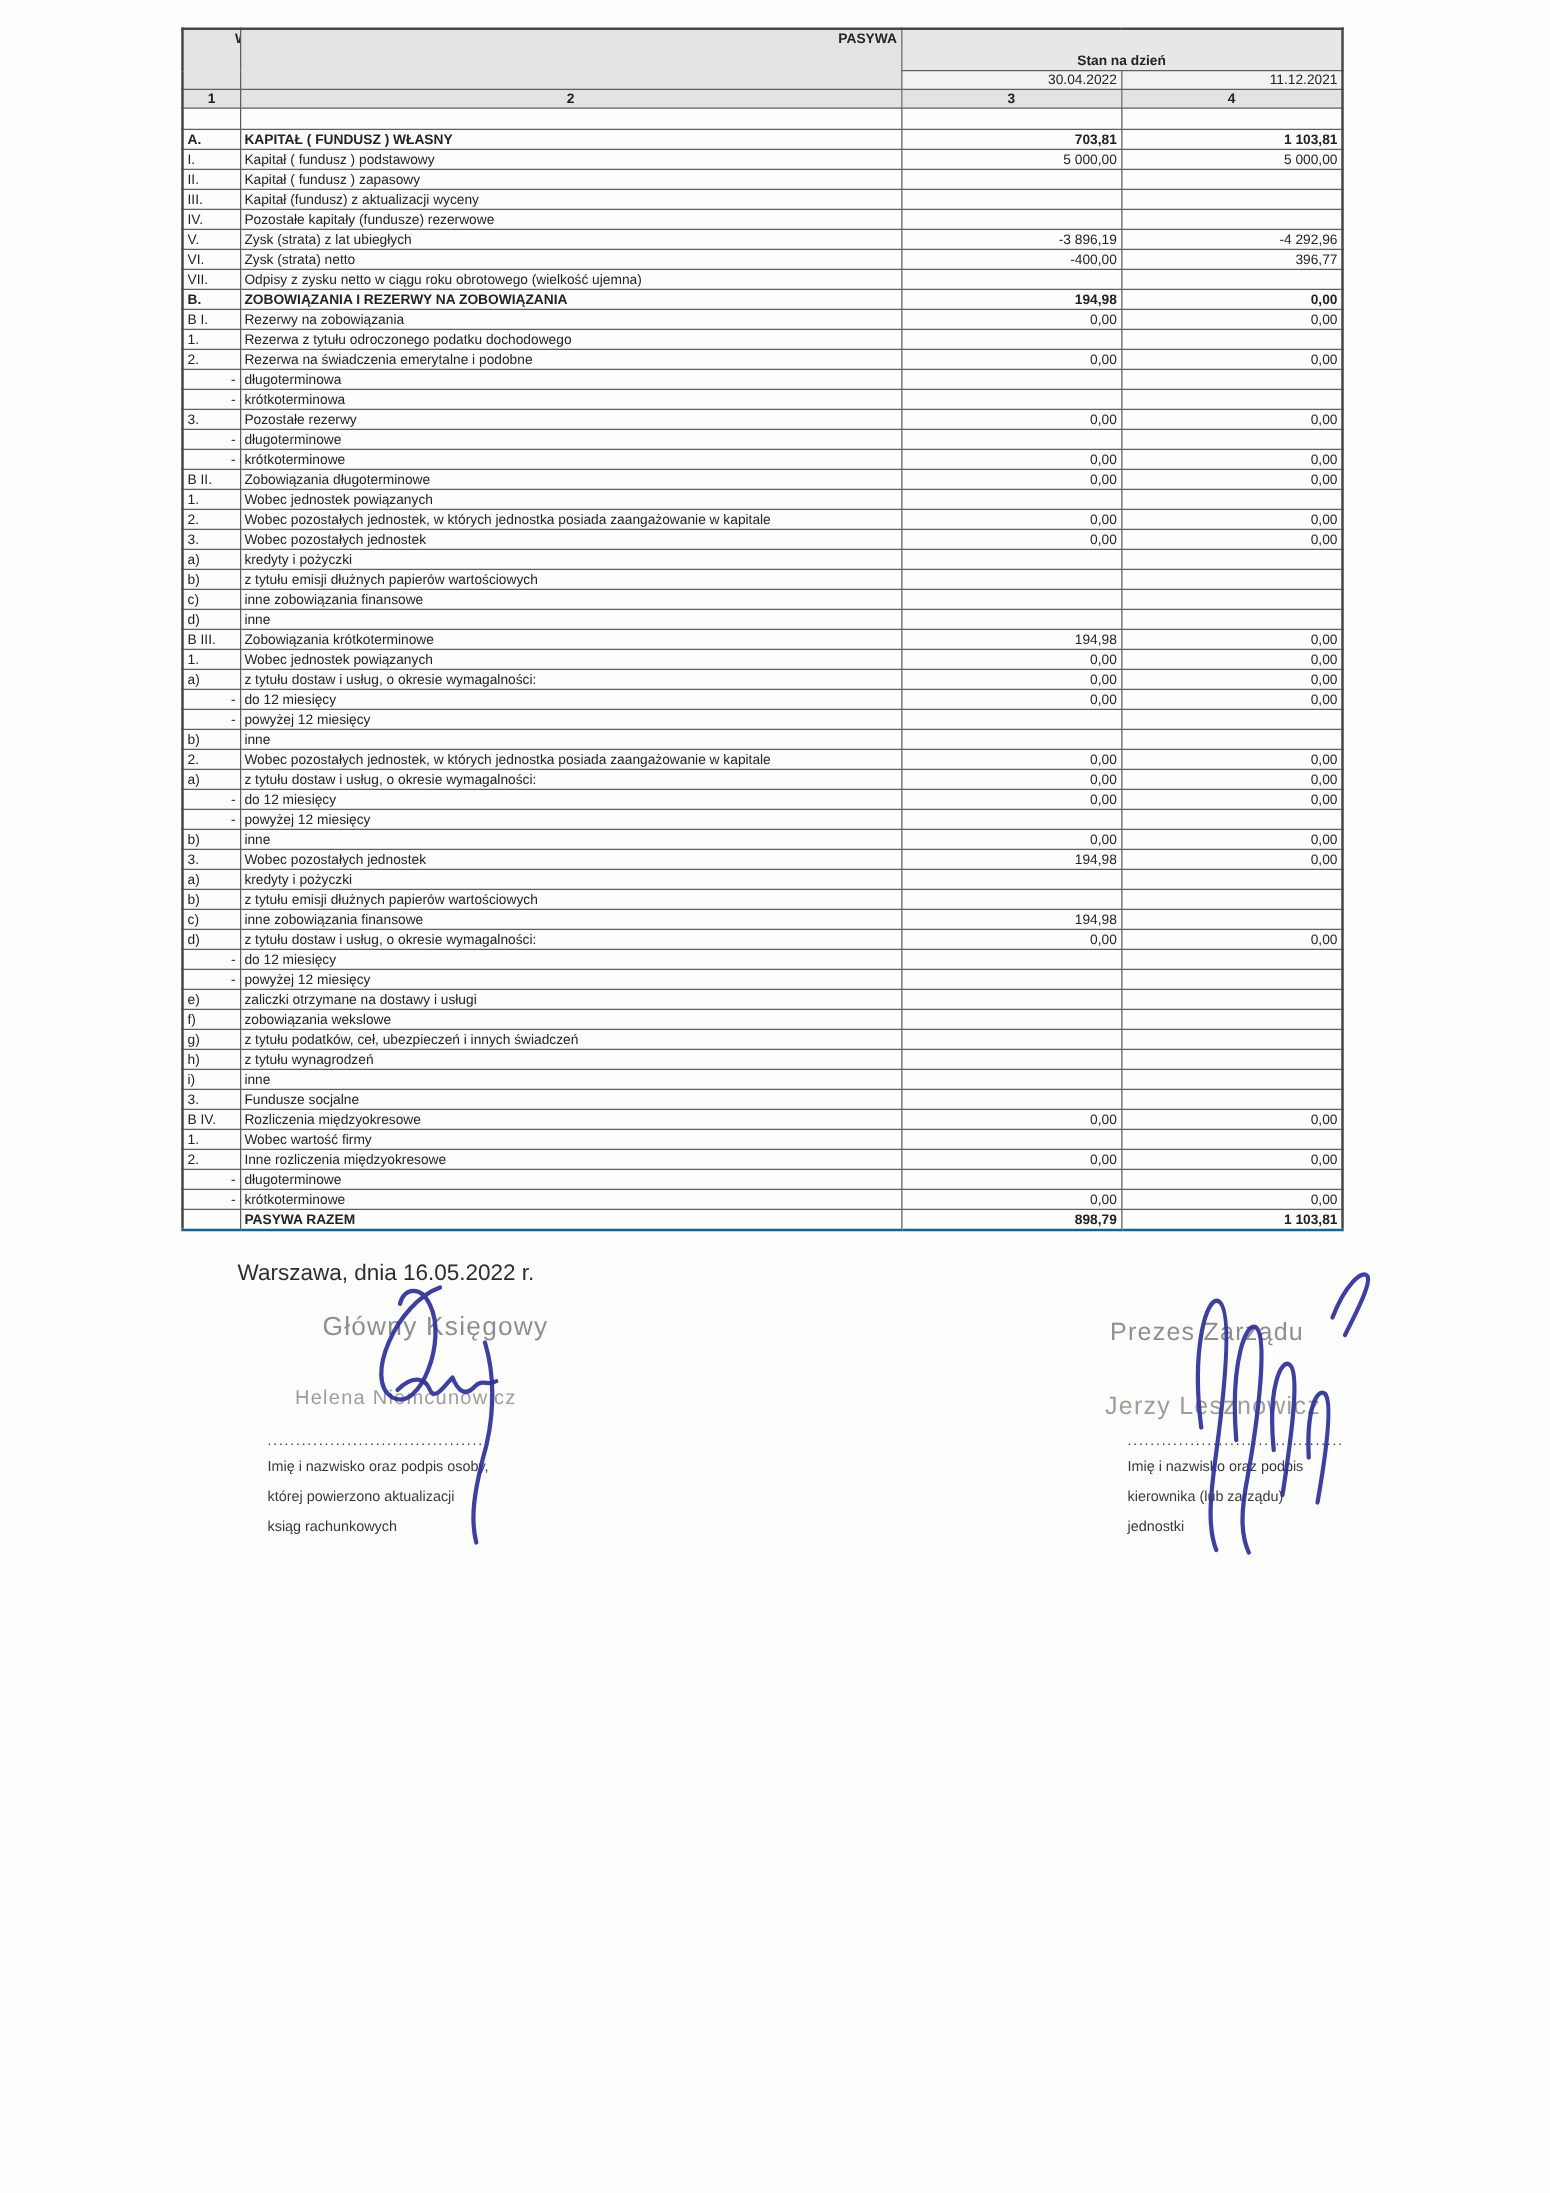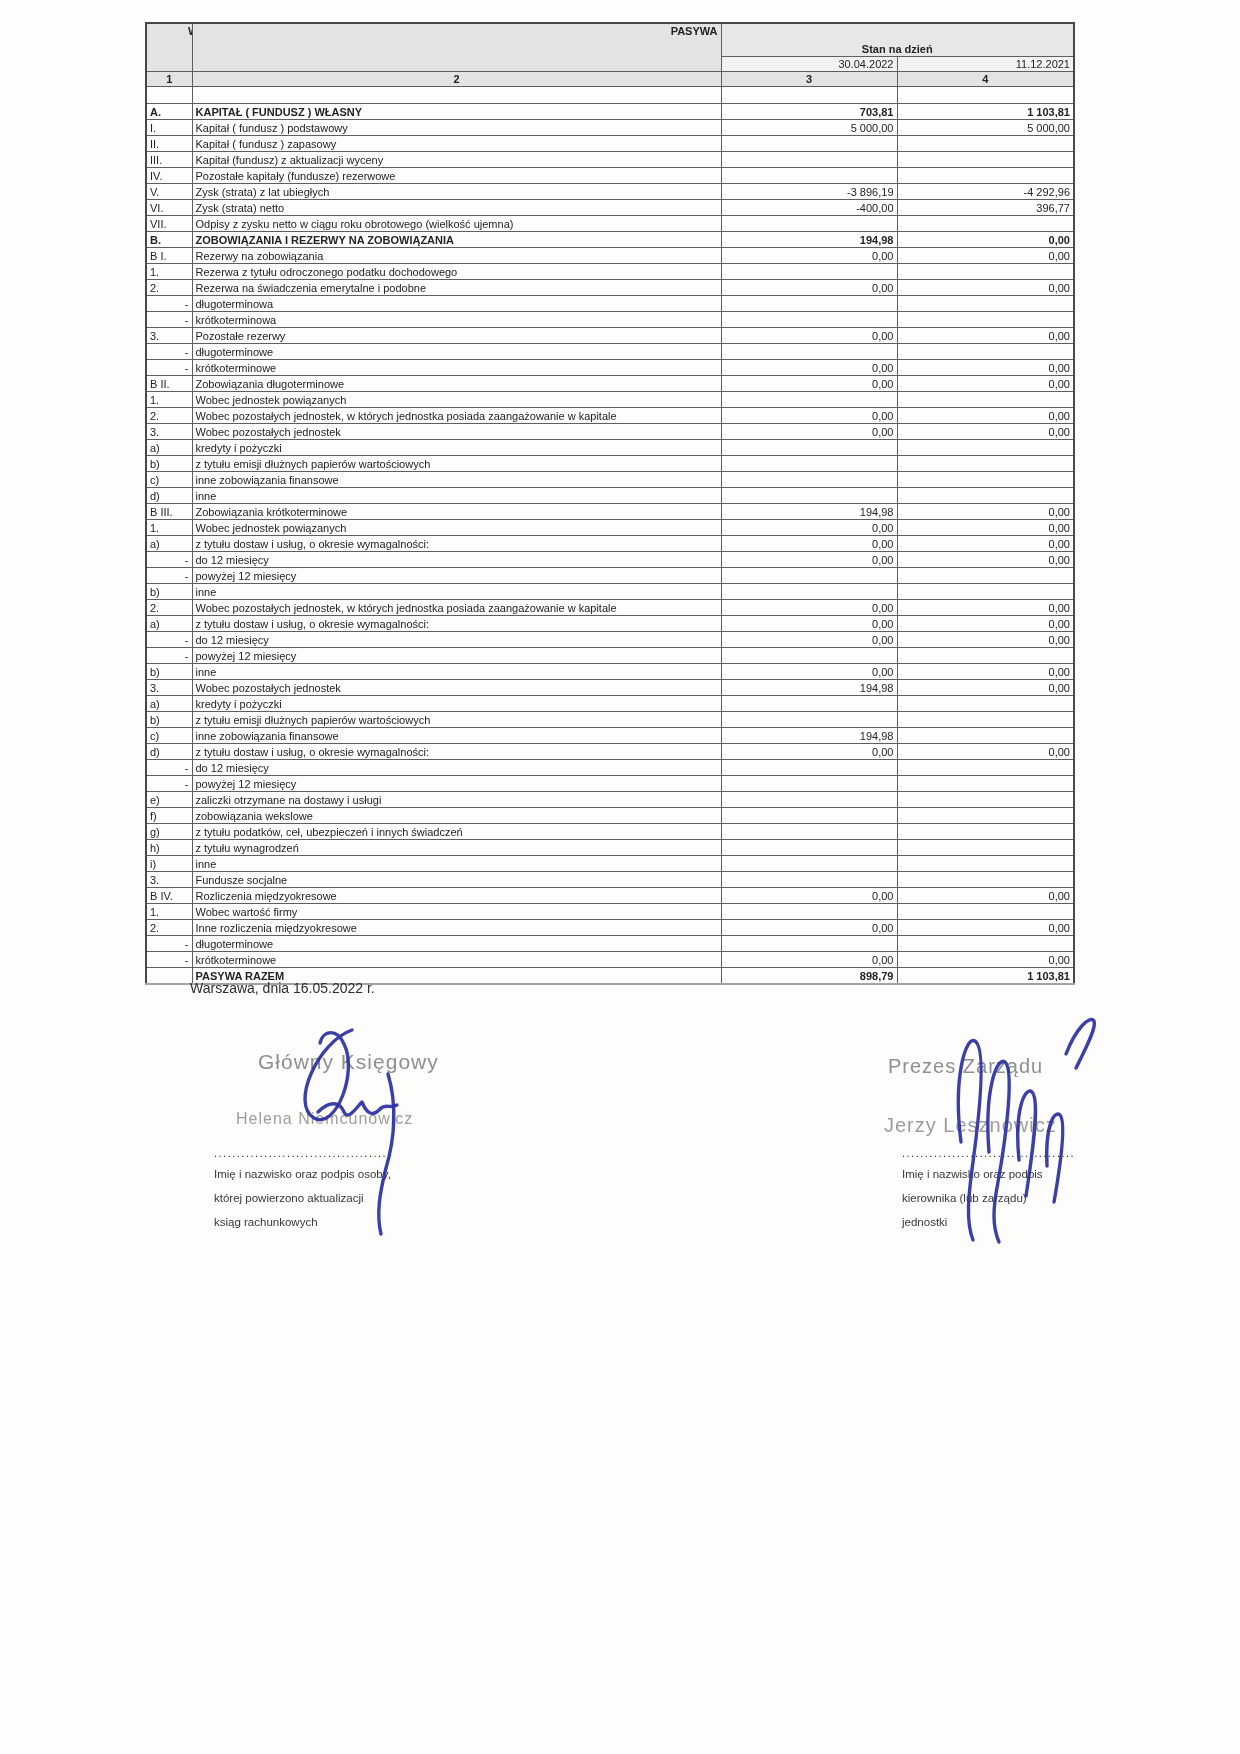--- a/index.html
+++ b/index.html
@@ -39,23 +39,23 @@
   tr.h1 td.hw{vertical-align:top;text-align:right;height:32px;padding-left:41px;}
   tr.h1 td.hp{vertical-align:top;text-align:right;height:32px;}
   tr.h1 td.hs{vertical-align:bottom;text-align:center;height:32px;font-weight:bold;background:#e7e7e5;}
   tr.h2 td{background:#f2f2f0;text-align:right;height:14px;}
   tr.h3 td{background:#e3e3e1;text-align:center;font-weight:bold;height:14px;}
   tr.spacer td{height:16px;}
   td.cw{text-align:left;}
   td.cw.dash{text-align:right;}
   td.cv{text-align:right;padding-right:5px;}
   tr.bold td{font-weight:bold;}
-  tr.total td{border-bottom:2px solid #a3a3a3;}
+  tr.total td{border-bottom:2px solid #0369a1;}
   
-  .place-date{position:absolute;left:190px;top:980px;font-size:14px;color:#2e2e2e;}
+  .place-date{position:absolute;left:190px;top:1008px;font-size:18px;color:#2e2e2e;}
   .stamp{position:absolute;color:#8f8f8f;letter-spacing:1px;white-space:nowrap;}
   .stamp.role-left{left:258px;top:1050px;font-size:21px;}
   .stamp.name-left{left:236px;top:1110px;font-size:16px;color:#9d9d9d;}
   .stamp.role-right{left:888px;top:1055px;font-size:20px;}
   .stamp.name-right{left:884px;top:1114px;font-size:20px;color:#9d9d9d;}
   .dots{position:absolute;font-size:11px;letter-spacing:1.5px;color:#2e2e2e;white-space:nowrap;}
   .dots.left{left:214px;top:1147px;}
   .dots.right{left:902px;top:1147px;}
   .caption{position:absolute;font-size:11.5px;color:#383838;line-height:24px;white-space:nowrap;}
   .caption.left{left:214px;top:1162px;}

